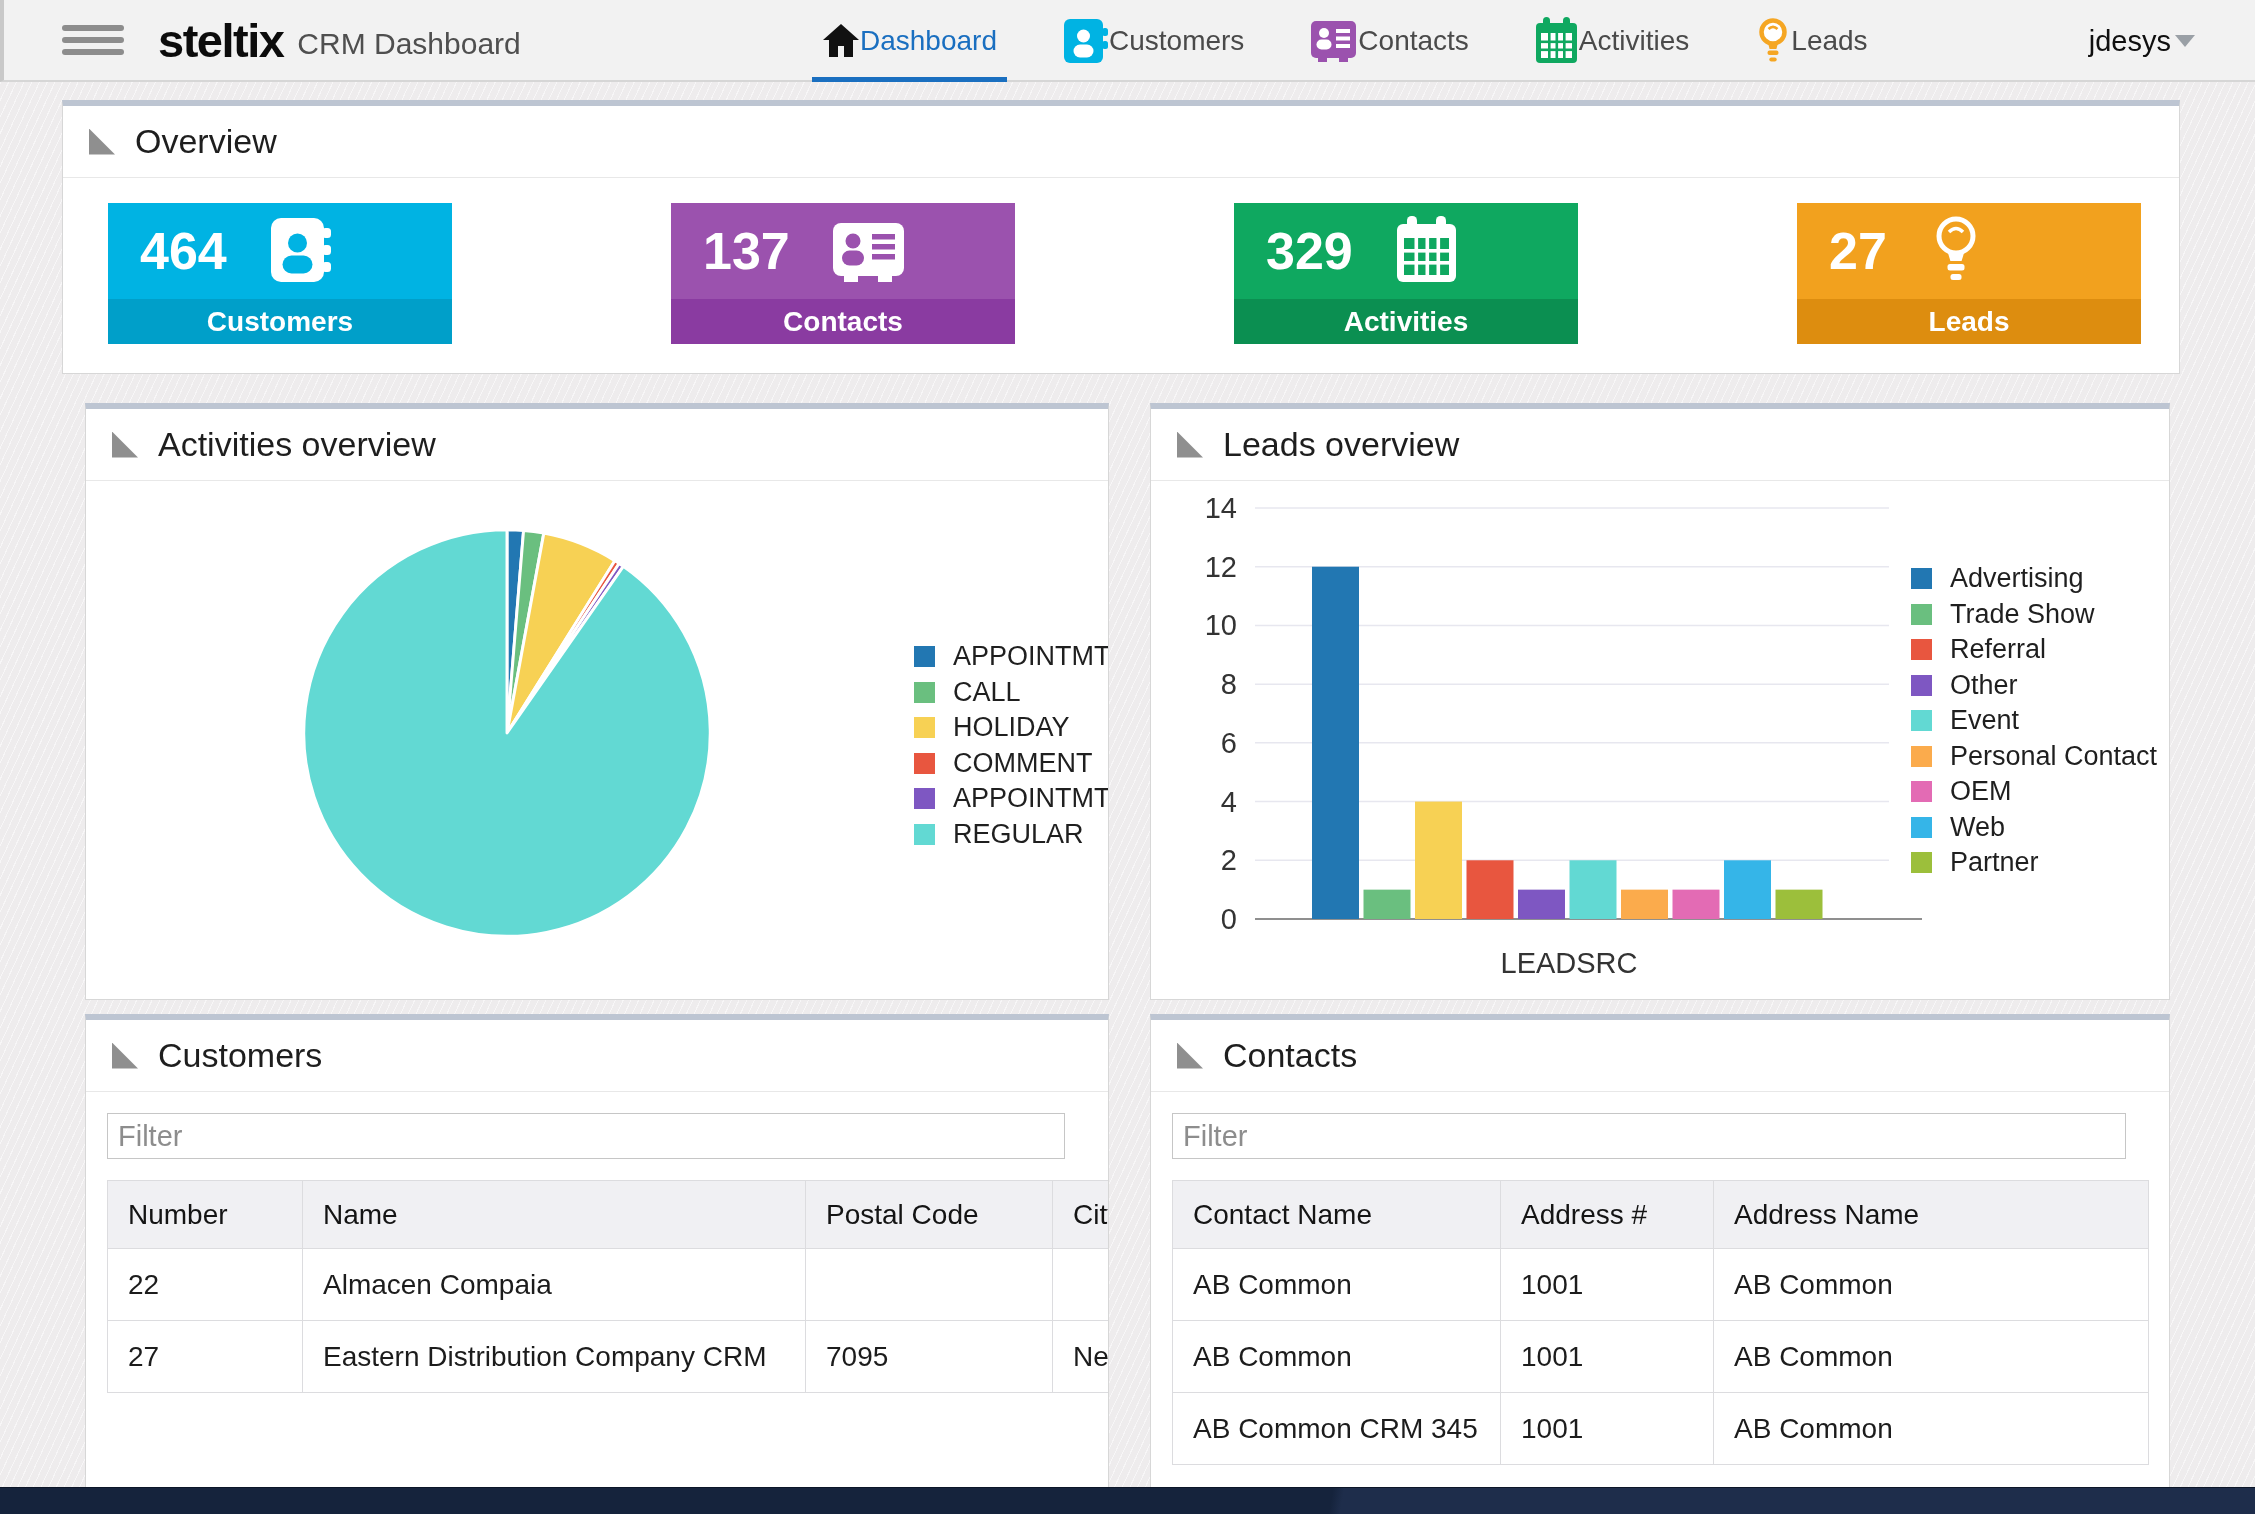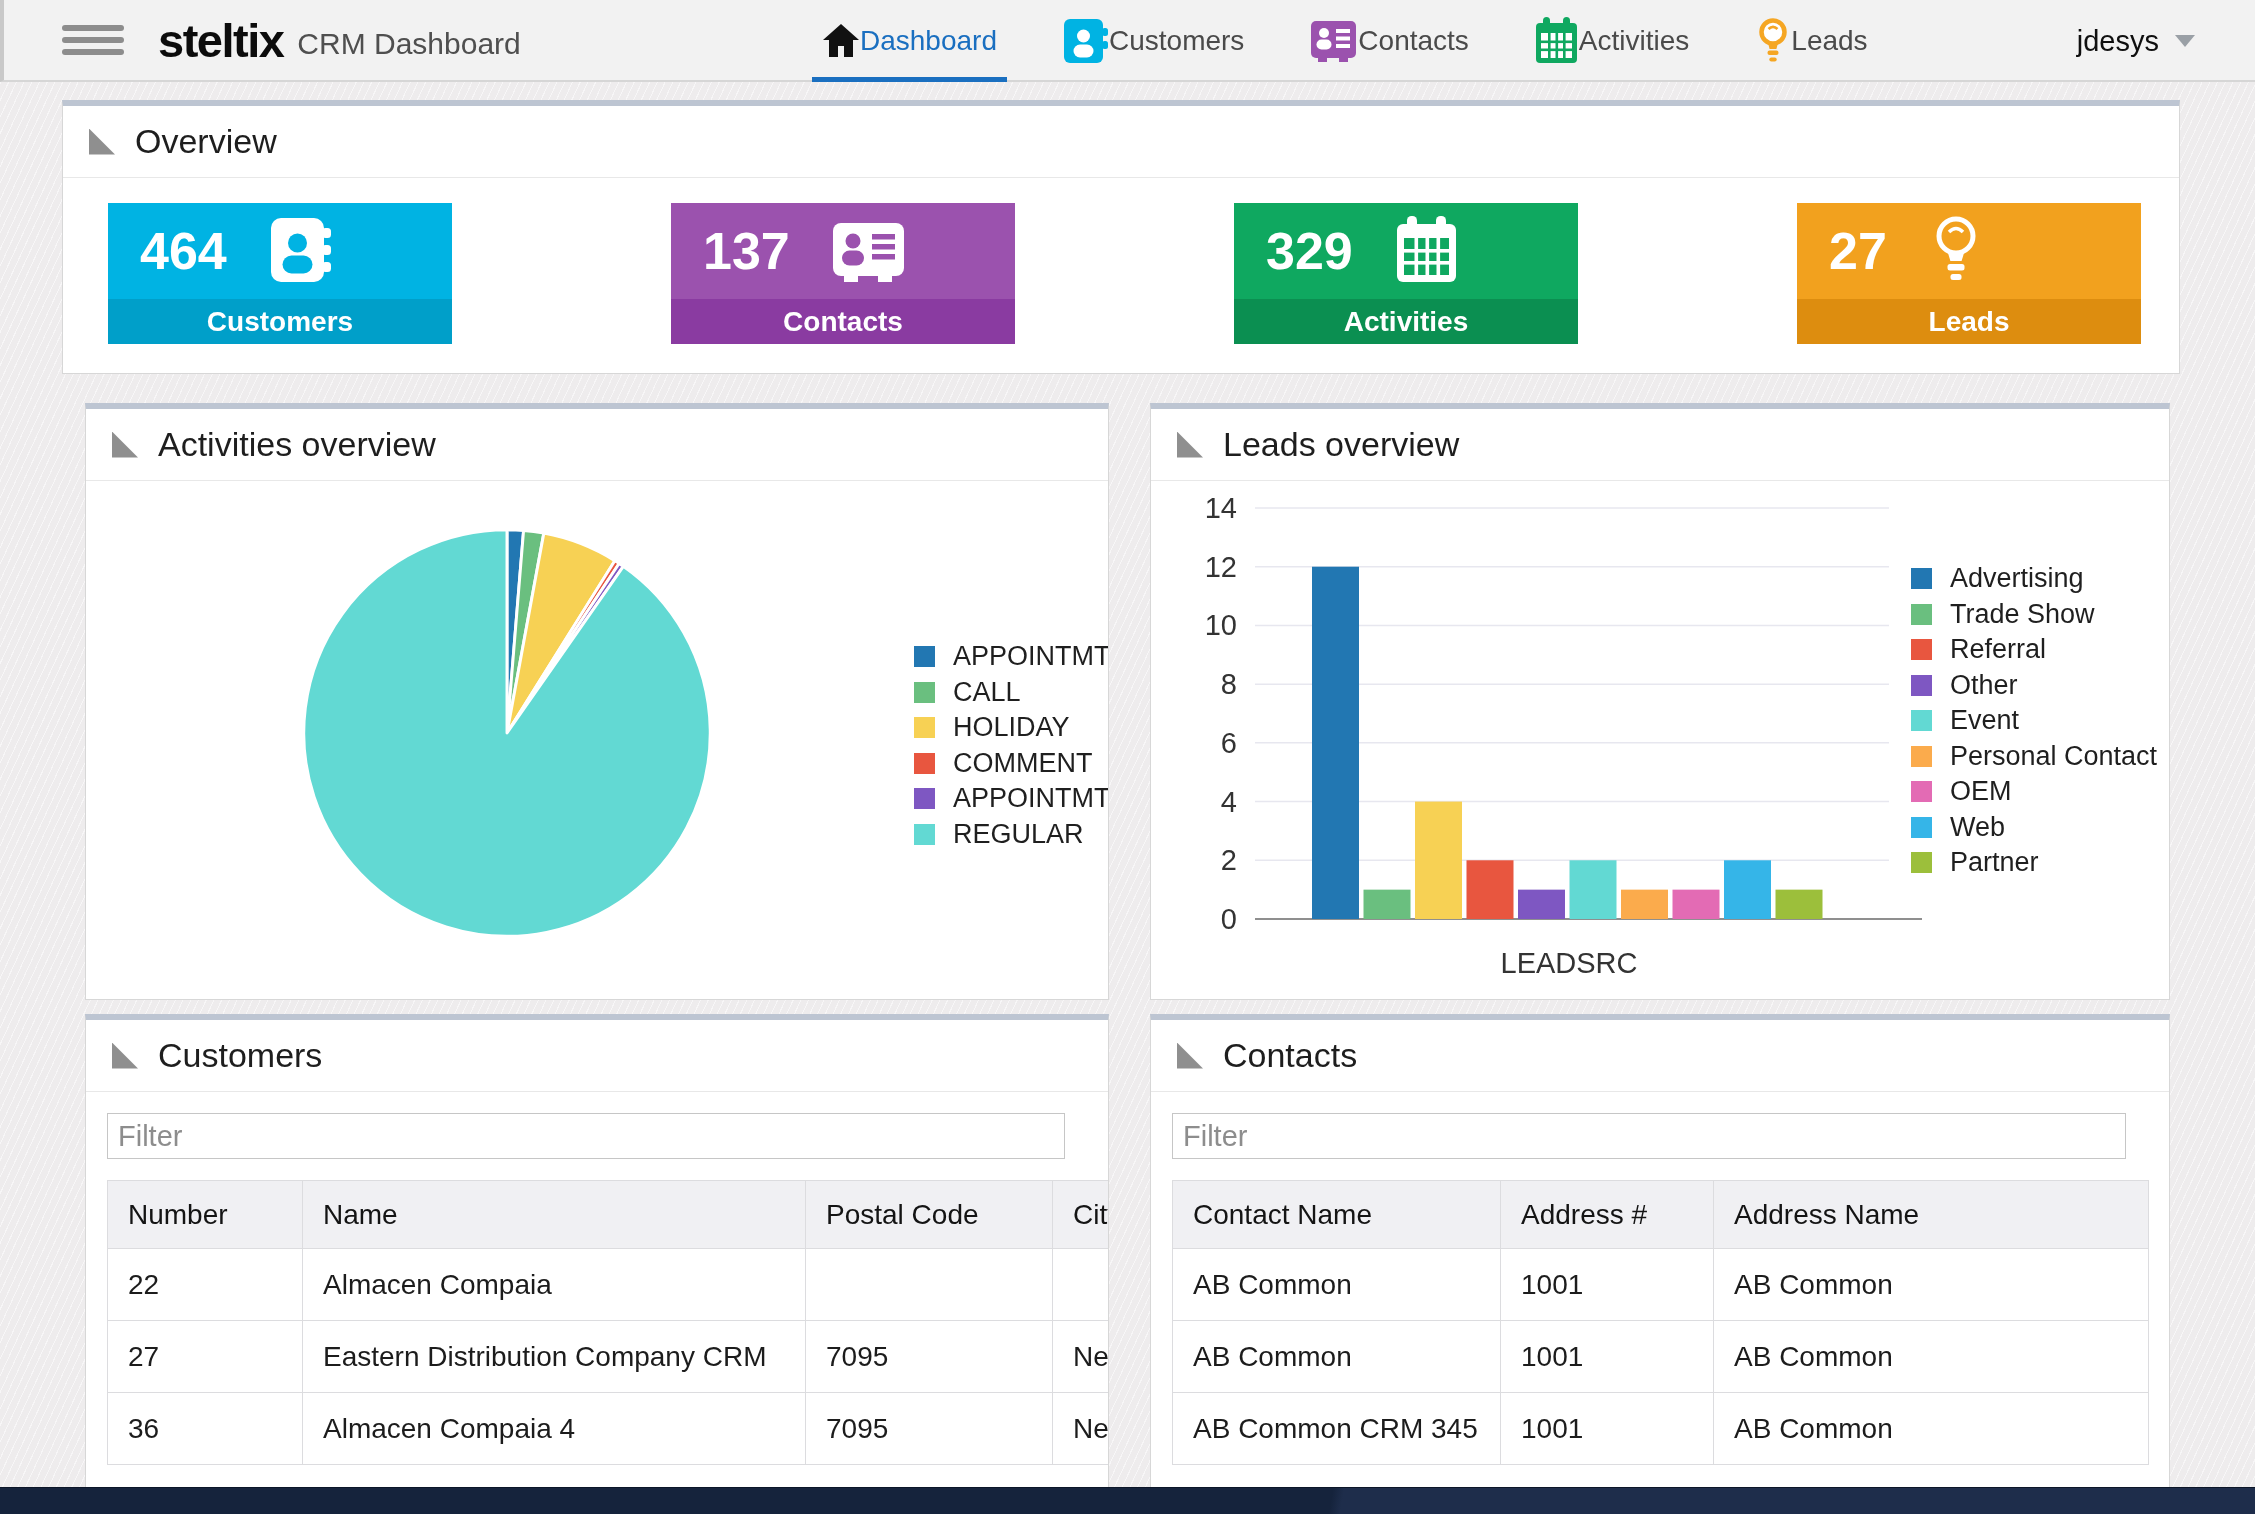--- a/index.html
+++ b/index.html
@@ -19,21 +19,21 @@
     display:flex; align-items:center; z-index:20;
   }
   .hamburger{ margin-left:58px; width:64px; cursor:pointer; }
   .hamburger span{ display:block; width:62px; height:6px; border-radius:3px; background:#8d8d8d; margin:6px 0; }
   .brand{ margin-left:32px; font-size:47px; font-weight:800; letter-spacing:-1.5px; color:#0c0c0c; }
   .app-title{ margin-left:14px; font-size:30px; color:#4f4f4f; padding-top:8px; }
   .tabs{ position:absolute; left:818px; top:0; height:82px; display:flex; align-items:center; gap:66px; }
   .tab{ position:relative; height:82px; display:flex; align-items:center; cursor:pointer; font-size:28px; color:#4a4a4a; }
   .tab.active{ color:#1a6fc0; }
   .tab.active::after{ content:""; position:absolute; left:-10px; right:-10px; bottom:0; height:5px; background:#1a6fc0; }
-  .user{ position:absolute; right:60px; top:0; height:82px; display:flex; align-items:center; gap:16px; cursor:pointer; }
+  .user{ position:absolute; right:60px; top:0; height:82px; display:flex; align-items:center; gap:4px; cursor:pointer; }
   .user .name{ font-size:29px; color:#0f0f0f; }
   .caret{ width:0; height:0; border-left:10px solid transparent; border-right:10px solid transparent; border-top:12px solid #9aa0a6; }
 
   
   .panel{ position:absolute; background:#fff; border:1px solid #d7d7d7; border-top:6px solid #bdc5d2; overflow:hidden; }
   .panel-header{ height:72px; display:flex; align-items:center; padding-left:26px; border-bottom:1px solid #e8e8e8; cursor:pointer; background:#fff; }
   .tri{ width:26px; height:26px; background:#8f8f8f; clip-path:polygon(0 0,100% 100%,0 100%); margin-right:20px; }
   .panel-title{ font-size:34px; color:#1e1e1e; }
 
   #panel-overview { left:62px;  top:100px;  width:2118px; height:274px; }
@@ -370,26 +370,20 @@
               <td>Almacen Compaia</td>
               <td></td>
               <td></td>
             </tr>
             <tr>
               <td>27</td>
               <td>Eastern Distribution Company CRM</td>
               <td>7095</td>
               <td>Ne</td>
             </tr>
-            <tr>
-              <td>36</td>
-              <td>Almacen Compaia 4</td>
-              <td>7095</td>
-              <td>Ne</td>
-            </tr>
           </tbody>
         </table>
     </div>
   </section>
 
   <section class="panel" id="panel-contacts">
     <div class="panel-header">
       <span class="tri"></span>
       <span class="panel-title">Contacts</span>
     </div>

